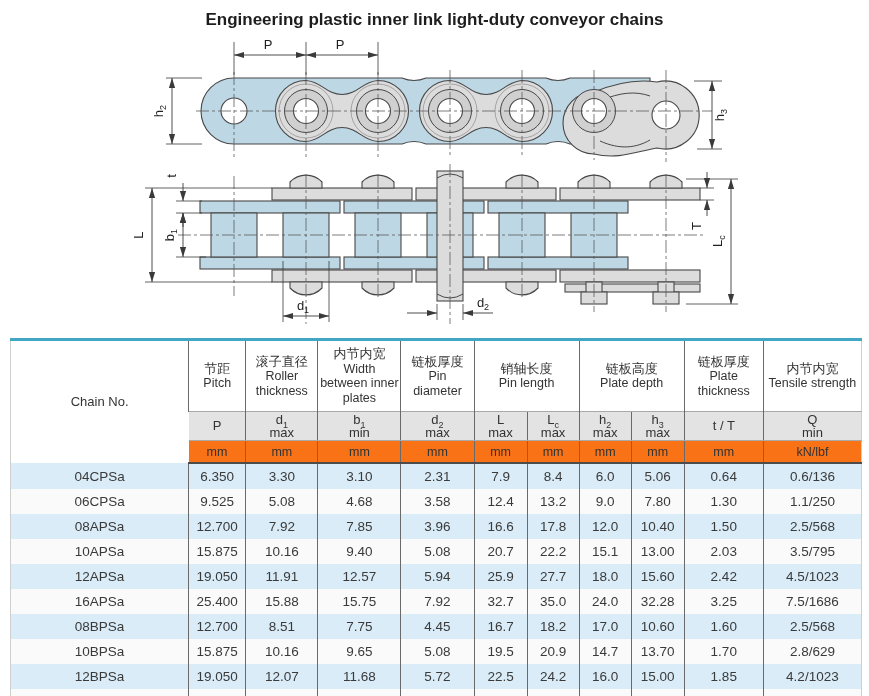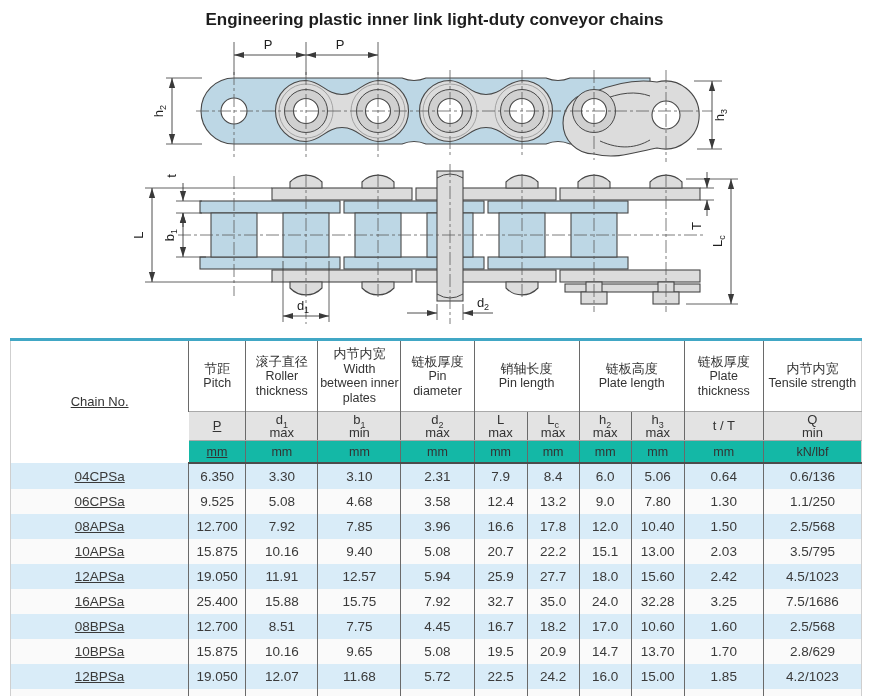--- a/index.html
+++ b/index.html
@@ -9,27 +9,27 @@
     font-size:17px;color:#1d1d1d;letter-spacing:0px;font-weight:bold;}
   .diagram{position:absolute;top:30px;left:0;}
 
   
   .chain-table{position:absolute;top:338px;left:10px;width:852px;border-collapse:collapse;
     table-layout:fixed;font-size:13px;color:#333;
     border-top:3px solid #41a7c5;border-bottom:2px solid #98a0a4;
     border-left:1px solid #cfcfcf;border-right:1px solid #cfcfcf;}
   .chain-table th{font-weight:normal;padding:0 1px;}
   .chain-table th,.chain-table td{border-left:1px solid #6a6a6a;text-align:center;vertical-align:middle;}
-  .chain-table th:first-child,.chain-table td:first-child{border-left:none;text-decoration:underline;}
+  .chain-table th:first-child,.chain-table td:first-child{border-left:none;}
   .name-row th{height:70px;line-height:1.18;background:#fff;}
   .name-row .cn{font-size:13px;}
   .name-row .en{font-size:12.5px;}
   .sym-row th{height:28px;background:#e3e3e3;border-top:1px solid #a9a9a9;
     border-bottom:1px solid #a9a9a9;line-height:1.02;font-size:13px;}
-  .unit-row th{height:21px;background:#14b8a6;border-bottom:2px solid #4c4c4c;font-size:12.5px;}
+  .unit-row th{height:21px;background:#f97316;border-bottom:2px solid #4c4c4c;font-size:12.5px;}
   .chain-table tbody td{height:23px;font-size:13.5px;color:#3a3a3a;}
   .chain-table tbody tr:nth-child(odd){background:#d9ecf8;}
   .chain-table tbody tr:nth-child(even){background:#fafafa;}
   sub{font-size:9px;vertical-align:sub;line-height:0;}
 
   
   .plastic{fill:#bdd7e5;stroke:#474747;stroke-width:1.1;}
   .metal{fill:#dcdcdc;stroke:#474747;stroke-width:1.1;}
   .roller{fill:#d0d0d0;stroke:#474747;stroke-width:1;}
   .hole{fill:#ffffff;stroke:#474747;stroke-width:1.1;}
@@ -277,21 +277,21 @@
         <th>
             <div class="cn">链板厚度</div>
             <div class="en">Pin diameter</div>
           </th>
         <th colspan="2">
             <div class="cn">销轴长度</div>
             <div class="en">Pin length</div>
           </th>
         <th colspan="2">
             <div class="cn">链板高度</div>
-            <div class="en">Plate length</div>
+            <div class="en">Plate depth</div>
           </th>
         <th>
             <div class="cn">链板厚度</div>
             <div class="en">Plate thickness</div>
           </th>
         <th>
             <div class="cn">内节内宽</div>
             <div class="en">Tensile strength</div>
           </th>
       </tr>

